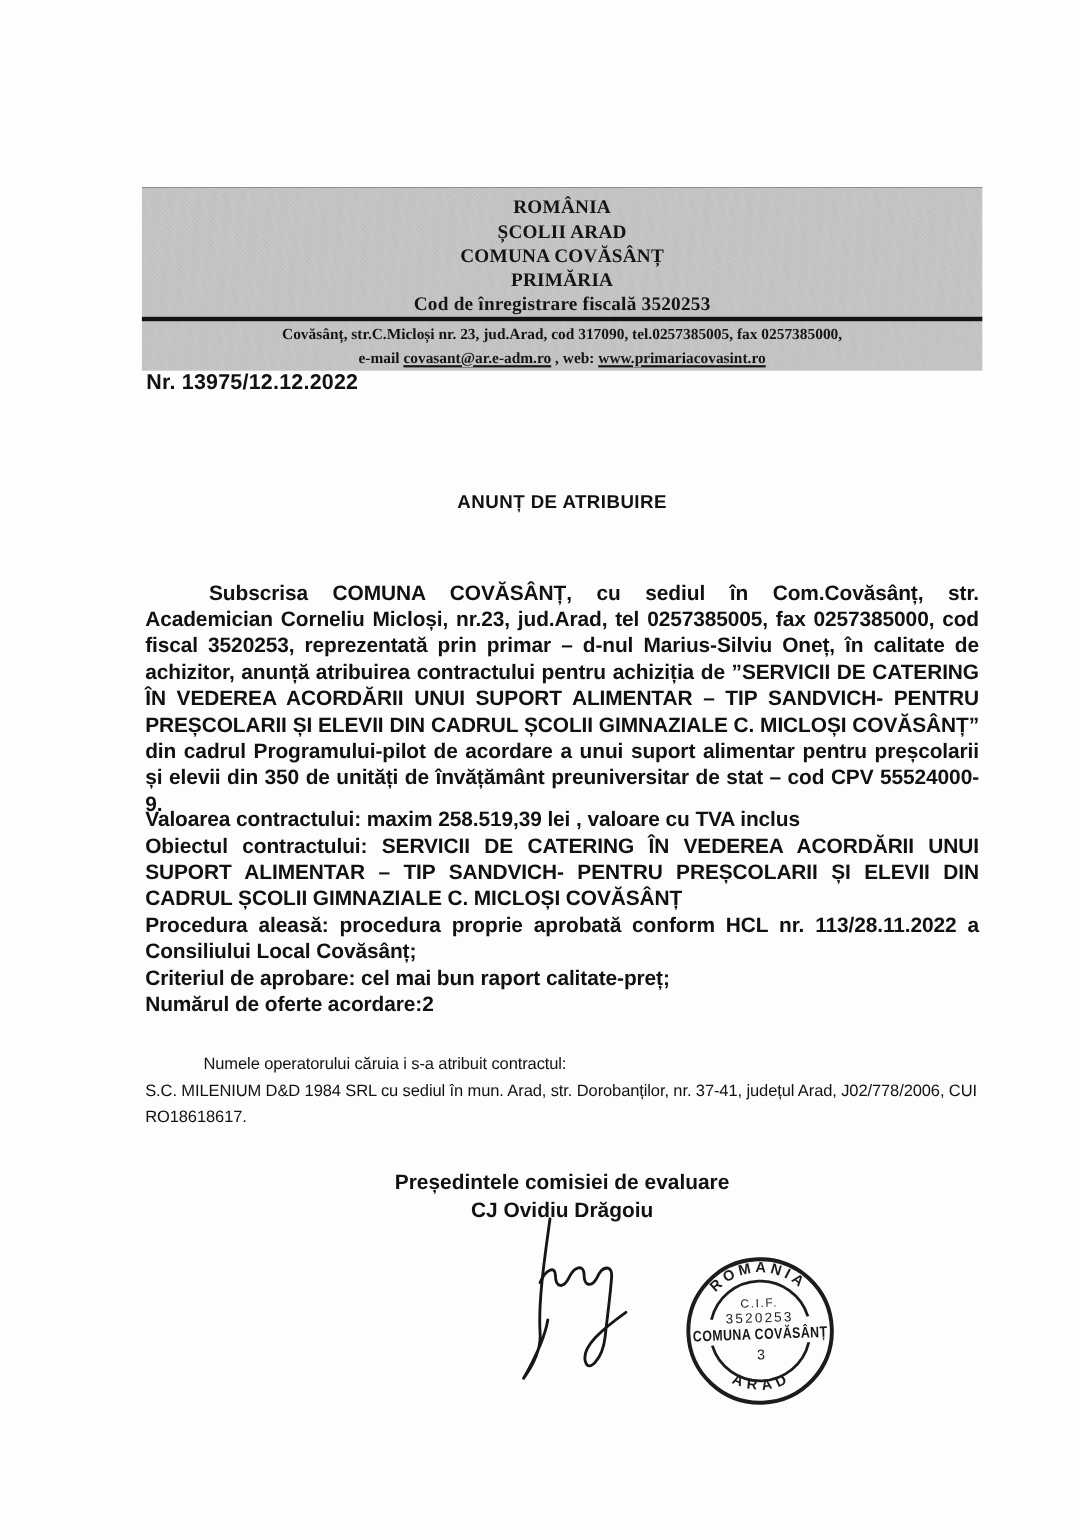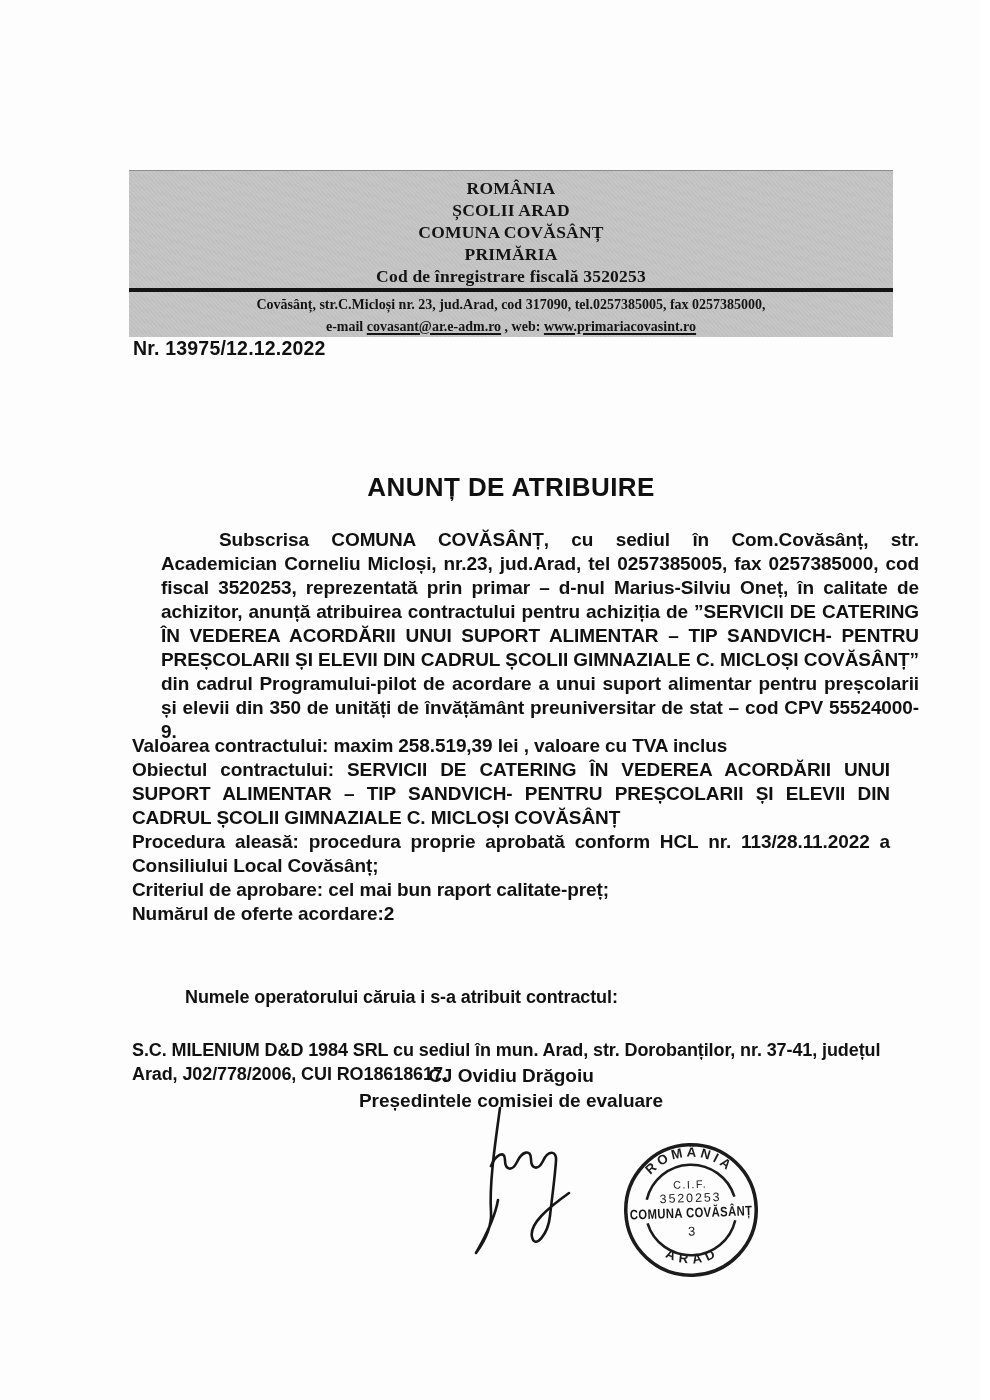--- a/index.html
+++ b/index.html
@@ -24,34 +24,34 @@
   .lh-divider { height:4px; background:#131313; margin:1px 0 2px 0; }
   .lh-address { font-size:14px; line-height:21.5px; }
   .u { text-decoration:underline; text-decoration-thickness:2px; text-underline-offset:2px; }
   
   .regnum {
     position:absolute; left:133px; top:337px;
     font-size:19.5px; font-weight:bold; letter-spacing:0.2px;
   }
   .title {
     position:absolute; left:132px; top:447px; width:758px;
-    text-align:center; font-size:26px; font-weight:bold; letter-spacing:0.4px;margin-top:25px;
+    text-align:center; font-size:17px; font-weight:bold; letter-spacing:0.4px;
   }
   .p-intro {
     position:absolute; left:132px; top:528px; width:758px;
     font-size:19px; font-weight:bold; line-height:24px;
-    text-align:justify; text-indent:58px; letter-spacing:-0.1px;margin-left:29px;
+    text-align:justify; text-indent:58px; letter-spacing:-0.1px;
   }
   .details { position:absolute; left:132px; top:734px; width:758px; }
   .details p {
     font-size:19px; font-weight:bold; line-height:24px;
     text-align:justify; letter-spacing:-0.1px;
   }
   .award { position:absolute; left:132px; top:956px; width:758px; }
-  .award p { font-size:18px; font-weight:bold; line-height:24px; letter-spacing:-0.1px;margin-top:29px; }
+  .award p { font-size:15px; font-weight:normal; line-height:24px; letter-spacing:-0.1px; }
   .award .h { text-indent:53px; }
   .award .b { }
   .sig-block {
     position:absolute; left:132px; top:1063px; width:758px;
     text-align:center; font-size:19px; font-weight:bold; line-height:25px;
   }
   
   .signature { position:absolute; left:455px; top:1102px; }
   .stamp { position:absolute; left:607px; top:1126px; transform:rotate(-2deg); }
   .stamp text { font-family:"Liberation Sans", sans-serif; }
@@ -85,22 +85,22 @@
     <p>Criteriul de aprobare: cel mai bun raport calitate-preț;</p>
     <p>Numărul de oferte acordare:2</p>
   </div>
 
   <div class="award">
     <p class="h">Numele operatorului căruia i s-a atribuit contractul:</p>
     <p class="b">S.C. MILENIUM D&amp;D 1984 SRL cu sediul în mun. Arad, str. Dorobanților, nr. 37-41, județul Arad, J02/778/2006, CUI RO18618617.</p>
   </div>
 
   <div class="sig-block">
+    <div>Președintele comisiei de evaluare</div>
     <div>CJ Ovidiu Drăgoiu</div>
-    <div>Președintele comisiei de evaluare</div>
   </div>
 
   <svg class="signature" viewBox="0 0 130 165" width="130" height="165">
     <g fill="none" stroke="#161616" stroke-width="2.6" stroke-linecap="round" stroke-linejoin="round">
       <path d="M45 6 C41 36 34 80 36 110 C37 126 29 140 21 151 C33 130 41 110 43 98"></path>
       <path d="M36 64 C41 52 50 48 50 58 C50 68 57 70 62 60 C67 49 76 47 76 57 C76 67 83 69 88 59 C93 48 102 48 101 59 C100 74 97 96 95 114 C93 132 80 148 77 135 C74 122 93 106 114 91"></path>
     </g>
   </svg>
 
   <svg class="stamp" viewBox="0 0 170 170" width="168" height="168">

